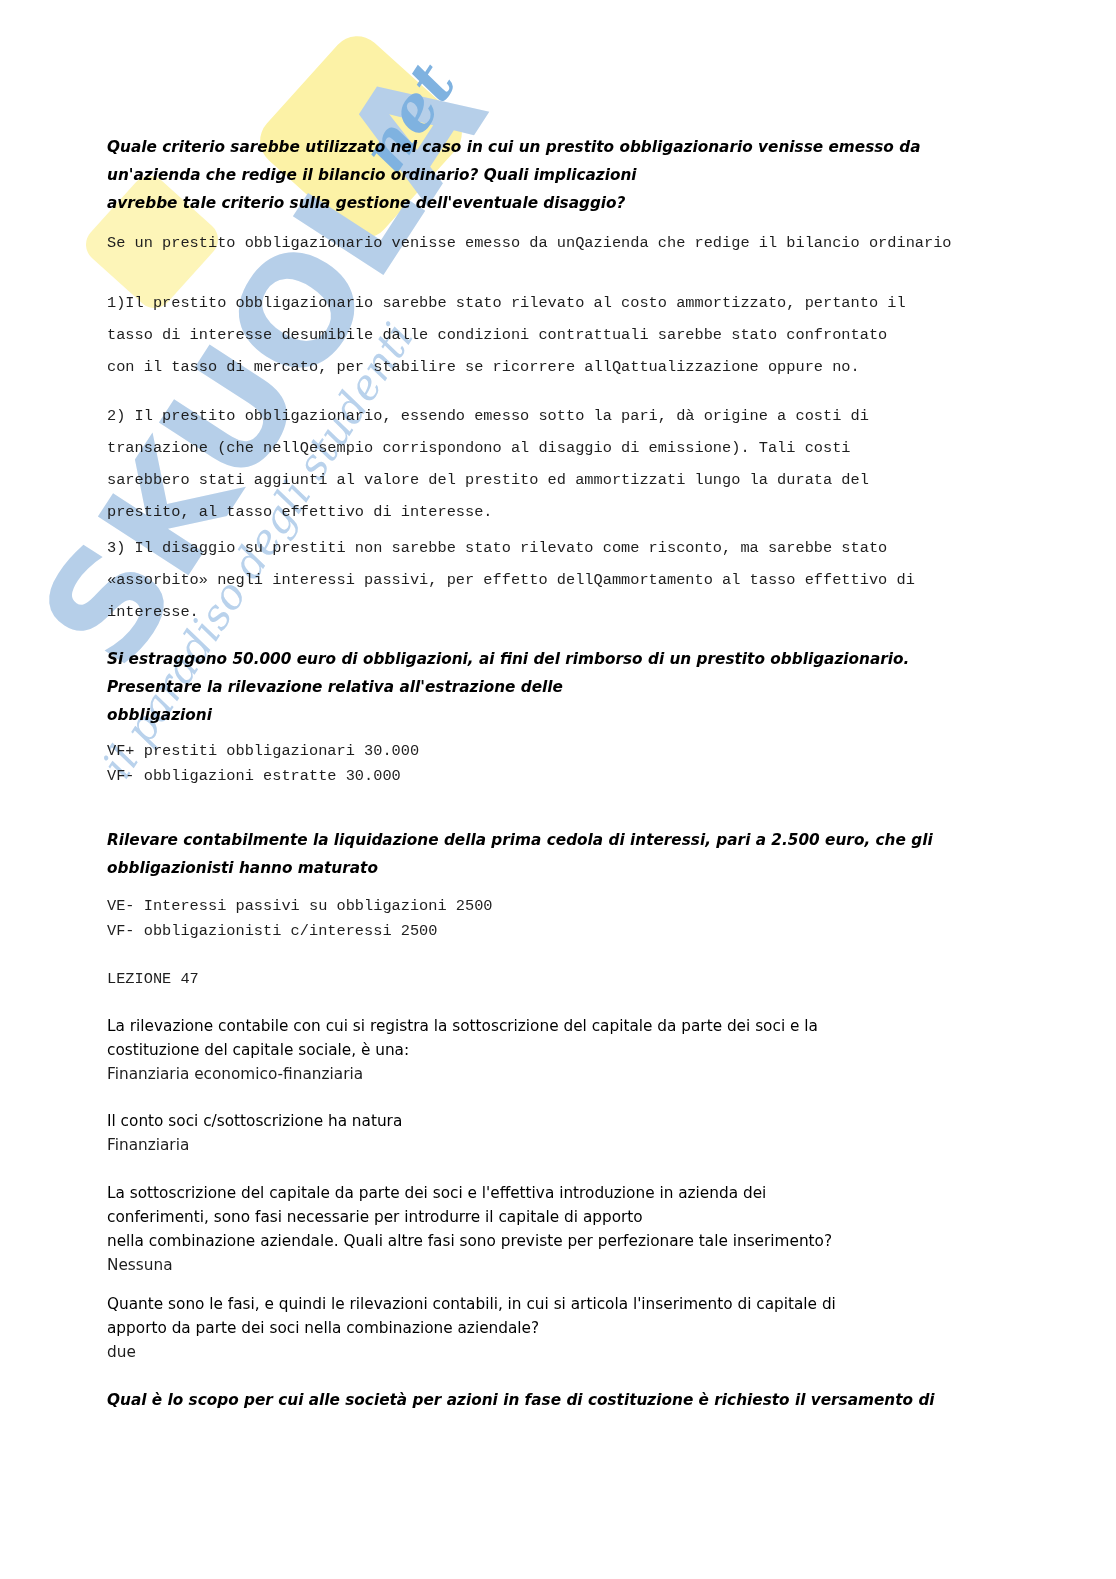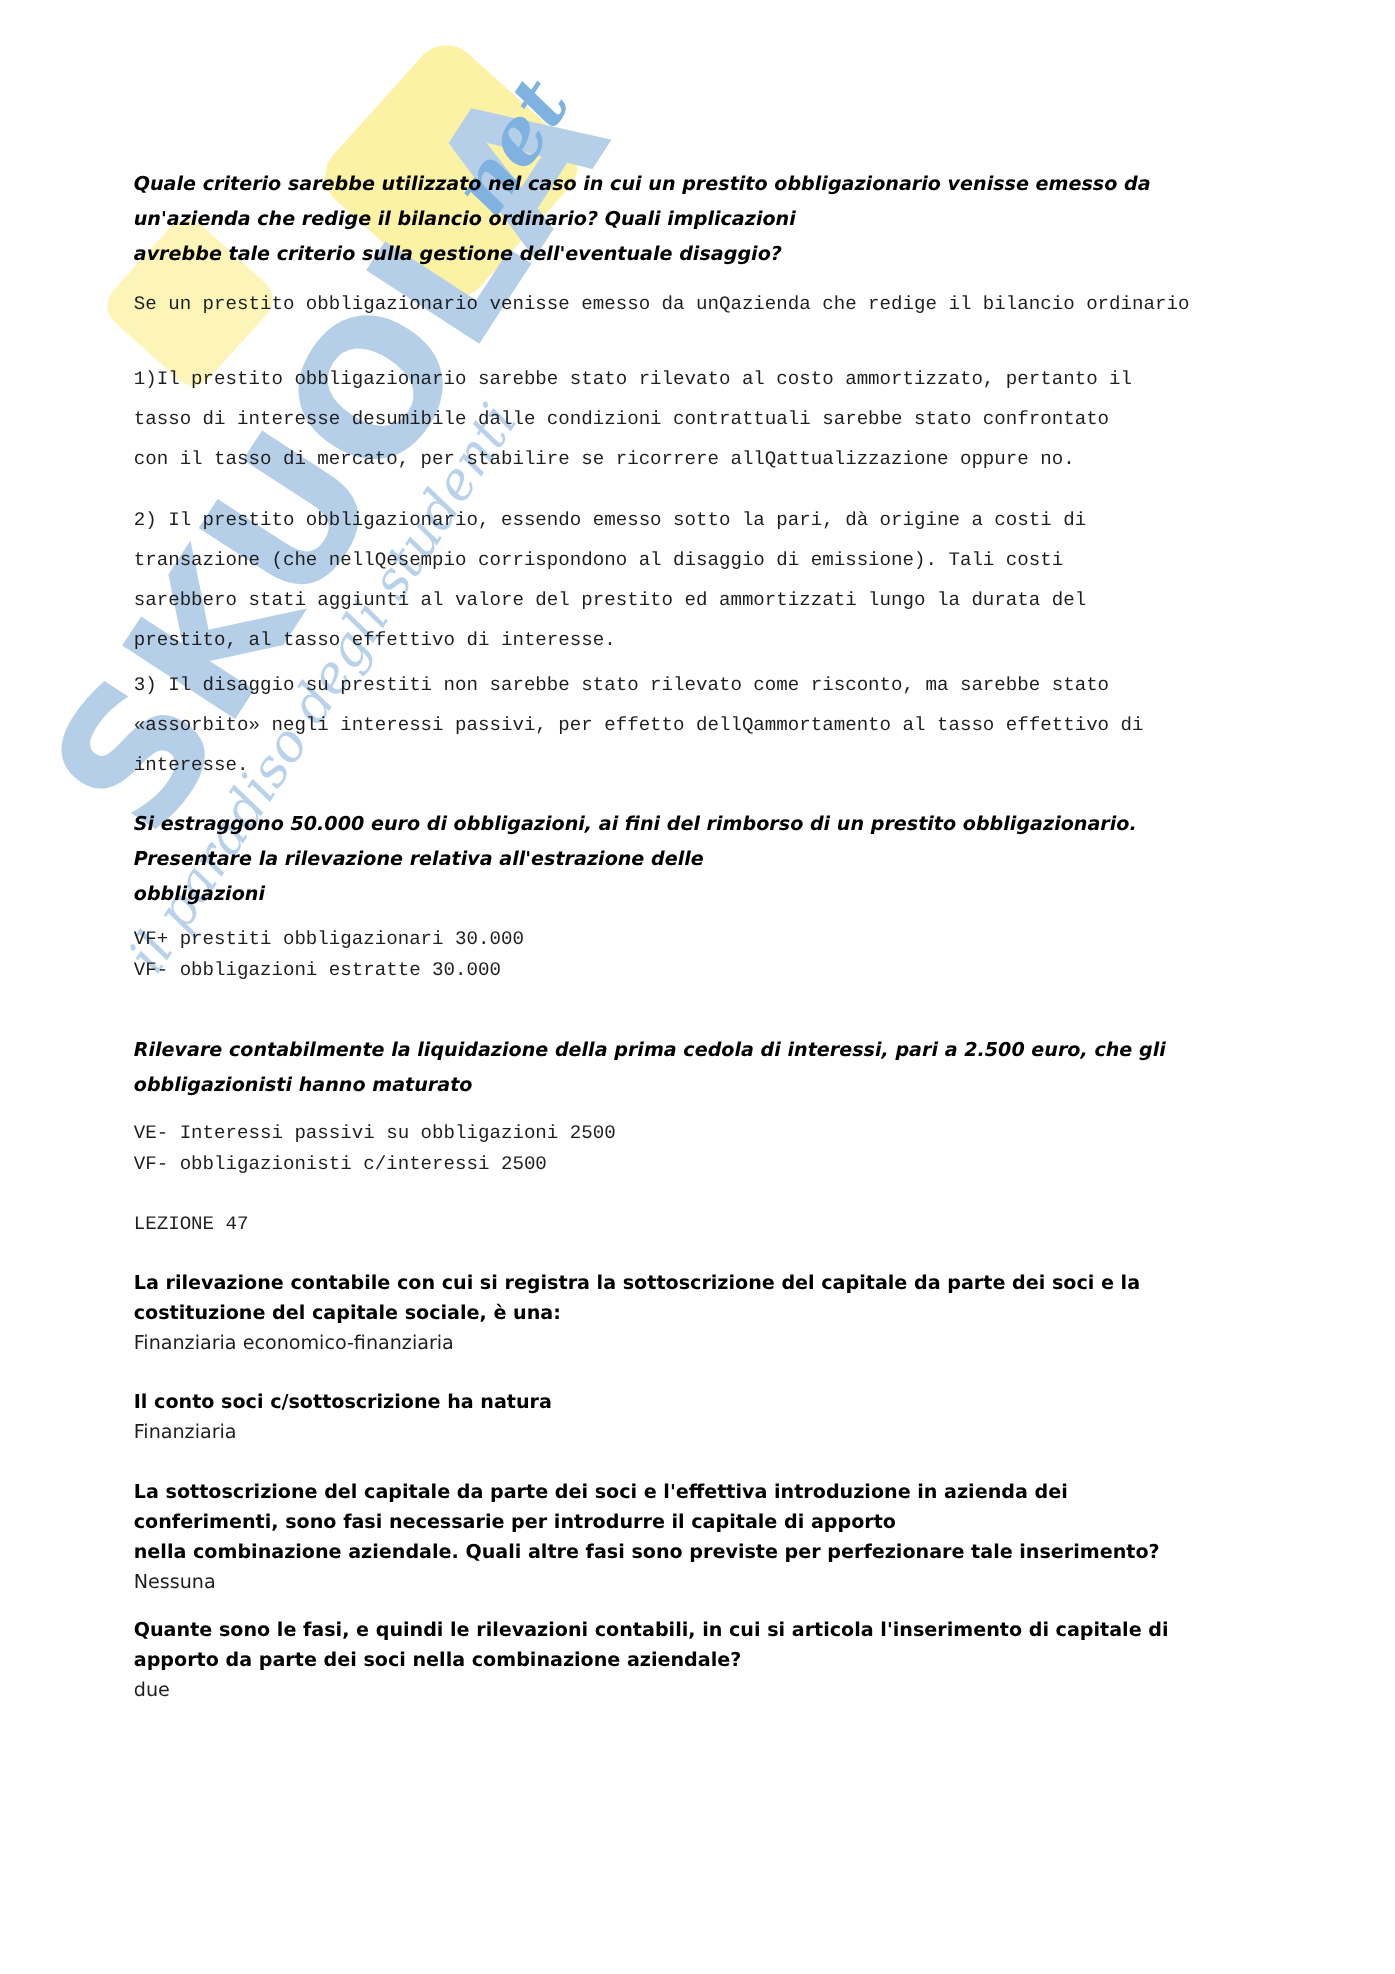--- a/index.html
+++ b/index.html
@@ -42,21 +42,21 @@
 
   
   .col{
     position:absolute;left:107px;top:133px;width:930px;z-index:1;
     font-size:15.3px;color:#1e1e1e;
   }
   .col p{margin:0;white-space:pre-line;}
   .q{font-weight:bold;color:#000;line-height:28px;font-style:italic;}
   .b{line-height:25px;font-family:Liberation Mono, monospace;}
   .loose{line-height:32px;}
-  .qa .qq{font-weight:bold;color:#000;line-height:24px;white-space:pre-line;margin:0;}
+  .qa .qq{font-weight:normal;color:#000;line-height:24px;white-space:pre-line;margin:0;}
   .qa .aa{line-height:25px;white-space:pre-line;margin:0;}
 </style>
 </head>
 <body>
 
 <div class="page">
 
   <div class="wm">
     <div class="wm-diamond"></div>
     <div class="wm-diamond-small"></div>
@@ -113,15 +113,16 @@
       <p class="aa">Nessuna</p>
     </div>
 
     <div class="qa" style="margin-top:14px">
       <p class="qq">Quante sono le fasi, e quindi le rilevazioni contabili, in cui si articola l'inserimento di capitale di
 apporto da parte dei soci nella combinazione aziendale?</p>
       <p class="aa">due</p>
     </div>
 
 
+    <p class="q" style="margin-top:23px;line-height:24px">Qual è lo scopo per cui alle società per azioni in fase di costituzione è richiesto il versamento di</p>
 
   </div>
 </div>
 
 </body></html>

